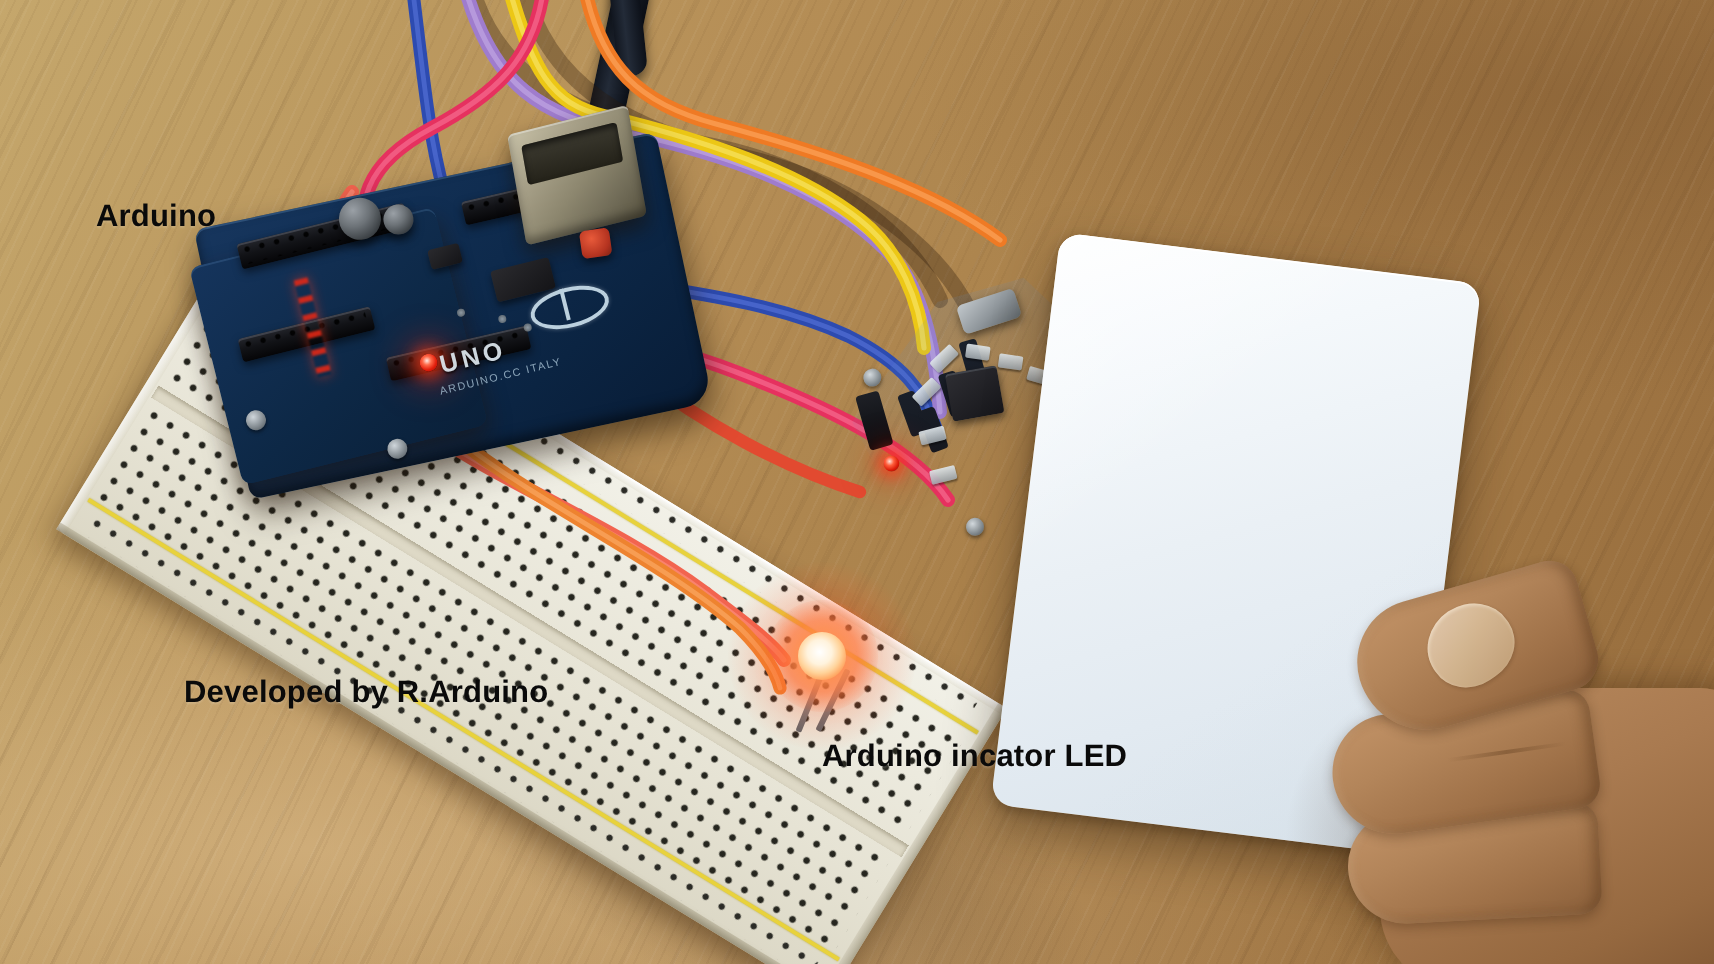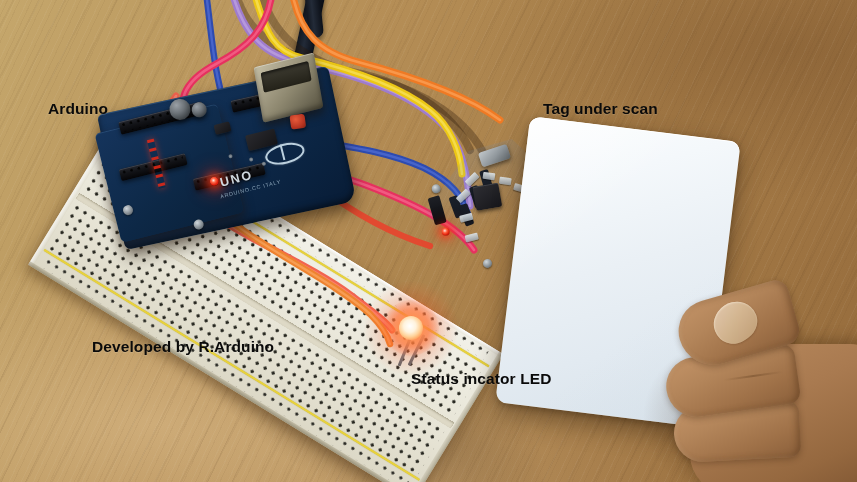--- a/index.html
+++ b/index.html
@@ -611,19 +611,18 @@
     <div class="finger f-mid">
       <div class="knuckle-line" style="left:58px;top:26px;width:60px;"></div>
     </div>
     <div class="finger f-index">
       <div class="nail"></div>
     </div>
   </div>
 
   <div class="label" id="lbl-arduino">Arduino</div>
 
-  <div class="label" id="lbl-tag">Tag under scan</div>
 
   <div class="label" id="lbl-dev">Developed by R.Arduino</div>
 
-  <div class="label" id="lbl-led">Status incator LED</div>
+  <div class="label" id="lbl-led">Arduino incator LED</div>
 
 </div>
 
 </body></html>

